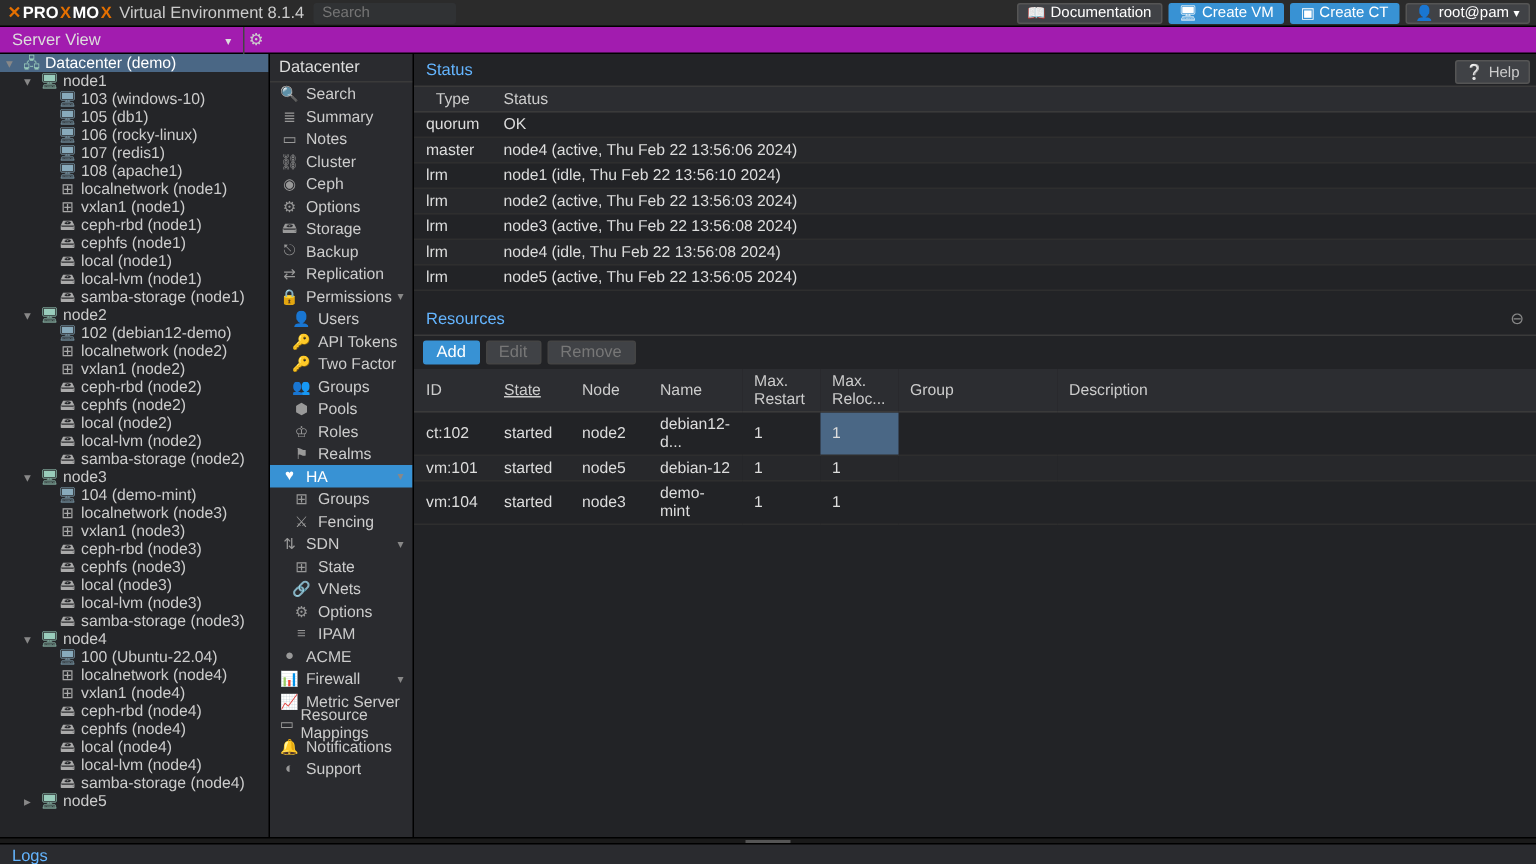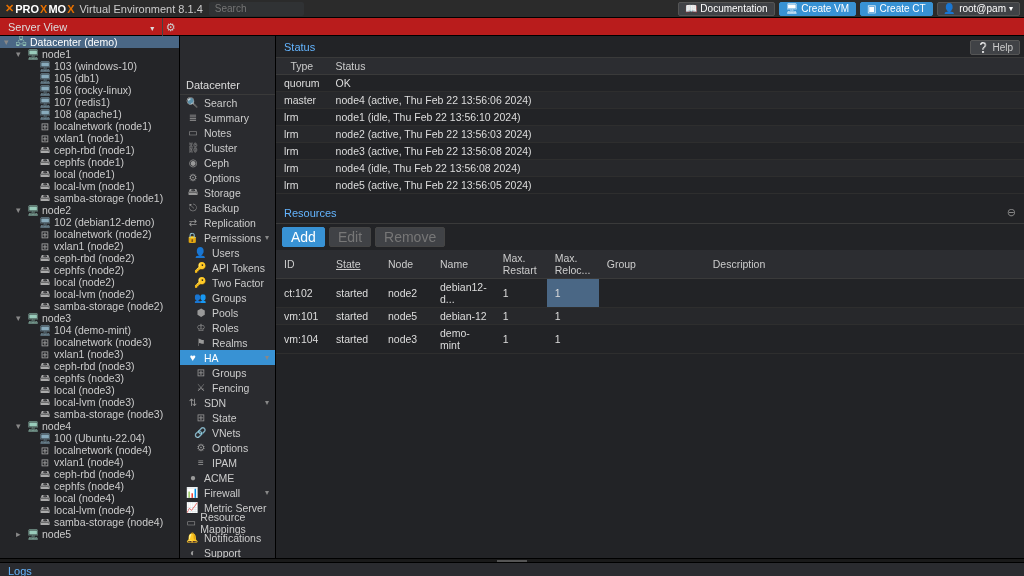--- a/index.html
+++ b/index.html
@@ -6,54 +6,54 @@
   body { font-family: Arial, sans-serif; font-size:11px; color:#ccc; background:#1a1a1a; overflow:hidden; width:1024px; height:576px; }
   .topbar { height:18px; background:#2b2b2b; display:flex; align-items:center; padding:0 4px; border-bottom:1px solid #000;}
   .logo { display:flex; align-items:center; font-weight:bold; color:#fff; margin-right:6px; }
   .logo .x { color:#e57000; font-weight:bold; margin:0 1px;}
   .ve-label { color:#ccc; font-weight:normal; margin-left:4px; }
   .search-top { background:#303234; border:none; color:#888; padding:2px 6px; font-size:10px; width:95px; height:14px; border-radius:2px;}
   .spacer { flex:1; }
   .top-btn { display:flex; align-items:center; background:#404246; border:1px solid #555; padding:1px 6px; margin-left:4px; cursor:pointer; font-size:10px; color:#fff; height:14px; border-radius:2px;}
   .top-btn.blue { background:#3892d4; border-color:#3892d4; }
   .top-btn .ic { margin-right:3px; font-size:10px; }
-  .subbar { height:18px; background:#b91c1c; display:flex; align-items:center; border-bottom:1px solid #000;}
+  .subbar { height:18px; background:#a21caf; display:flex; align-items:center; border-bottom:1px solid #000;}
   .subbar .svw { padding:2px 8px; font-size:11px; color:#ddd; }
   .subbar .gear { width:16px; text-align:center; color:#ccc; border-left:1px solid #444; height:18px; line-height:18px; cursor:pointer;}
   .main { display:flex; height:calc(100% - 18px - 18px - 18px); }
   
   .tree { width:180px; background:#242528; border-right:1px solid #000; overflow:auto; font-size:10.5px;}
   .tree-line { display:flex; align-items:center; padding:1px 0 1px 4px; cursor:pointer; height:12px; }
   .tree-line.sel { background:#4a6785; color:#fff; }
   .tree-line .caret { width:10px; color:#888; font-size:9px;}
   .tree-line .ic { width:14px; text-align:center; margin-right:2px; font-size:10px;}
   .ic.srv { color:#9cb; }
   .ic.vm { color:#8ab; }
   .ic.net { color:#aaa; }
   .ic.stor { color:#aaa; }
   
   .menu { width:96px; background:#2a2b2f; border-right:1px solid #000; overflow:auto; font-size:10.5px;}
-  .menu-header { padding:3px 6px; color:#ddd; border-bottom:1px solid #3a3a3a; font-size:11px;margin-top:40px;}
+  .menu-header { padding:3px 6px; color:#ddd; border-bottom:1px solid #3a3a3a; font-size:11px;}
   .menu-item { display:flex; align-items:center; padding:2px 6px; cursor:pointer; height:15px; position:relative;}
   .menu-item.sel { background:#3892d4; color:#fff; }
   .menu-item .mi { width:14px; text-align:center; margin-right:4px; color:#999; font-size:10px;}
   .menu-item.sel .mi { color:#fff; }
   .menu-item.sub1 { padding-left:14px; }
   .menu-item .chev { position:absolute; right:6px; color:#888; font-size:8px;}
   
   .content { flex:1; background:#222326; overflow:auto; position:relative;}
   .help-btn { position:absolute; top:4px; right:4px; background:#404246; border:1px solid #555; padding:1px 6px; font-size:10px; cursor:pointer; border-radius:2px;}
   .panel-title { padding:4px 8px; color:#64b5ff; font-size:11px; border-bottom:1px solid #3a3a3a; display:flex; justify-content:space-between; align-items:center;}
   .panel-title .coll { color:#888; cursor:pointer; }
   table.grid { width:100%; border-collapse:collapse; font-size:10.5px; }
   table.grid th { text-align:left; padding:2px 8px; border-bottom:1px solid #3a3a3a; color:#ccc; background:#2c2d31; font-weight:normal; height:14px;}
   table.grid td { padding:2px 8px; border-bottom:1px solid #2e2e2e; color:#ddd; height:13px;}
   table.grid tr:nth-child(even) td { background:#27282b; }
   .res-toolbar { padding:3px 6px; display:flex; gap:4px; }
-  .res-btn { background:#404246; border:1px solid #555; padding:1px 8px; font-size:14px; cursor:pointer; color:#fff; border-radius:2px;}
+  .res-btn { background:#404246; border:1px solid #555; padding:1px 8px; font-size:11px; cursor:pointer; color:#fff; border-radius:2px;}
   .res-btn.active { background:#3892d4; border-color:#3892d4; }
   .res-btn.disabled { color:#777; border-color:#444; }
   .res-sel-cell { background:#4a6785 !important; }
   
   .logs-bar { height:18px; background:#2a2b2f; border-top:1px solid #000; padding:2px 8px; color:#64b5ff; font-size:11px;}
   .splitter { height:4px; background:#1a1a1a; border-top:1px solid #000; display:flex; justify-content:center;}
   .splitter .grip { width:30px; height:2px; background:#555; margin-top:1px;}
   
   ::-webkit-scrollbar { width:8px; height:8px; }
   ::-webkit-scrollbar-track { background:#222; }

